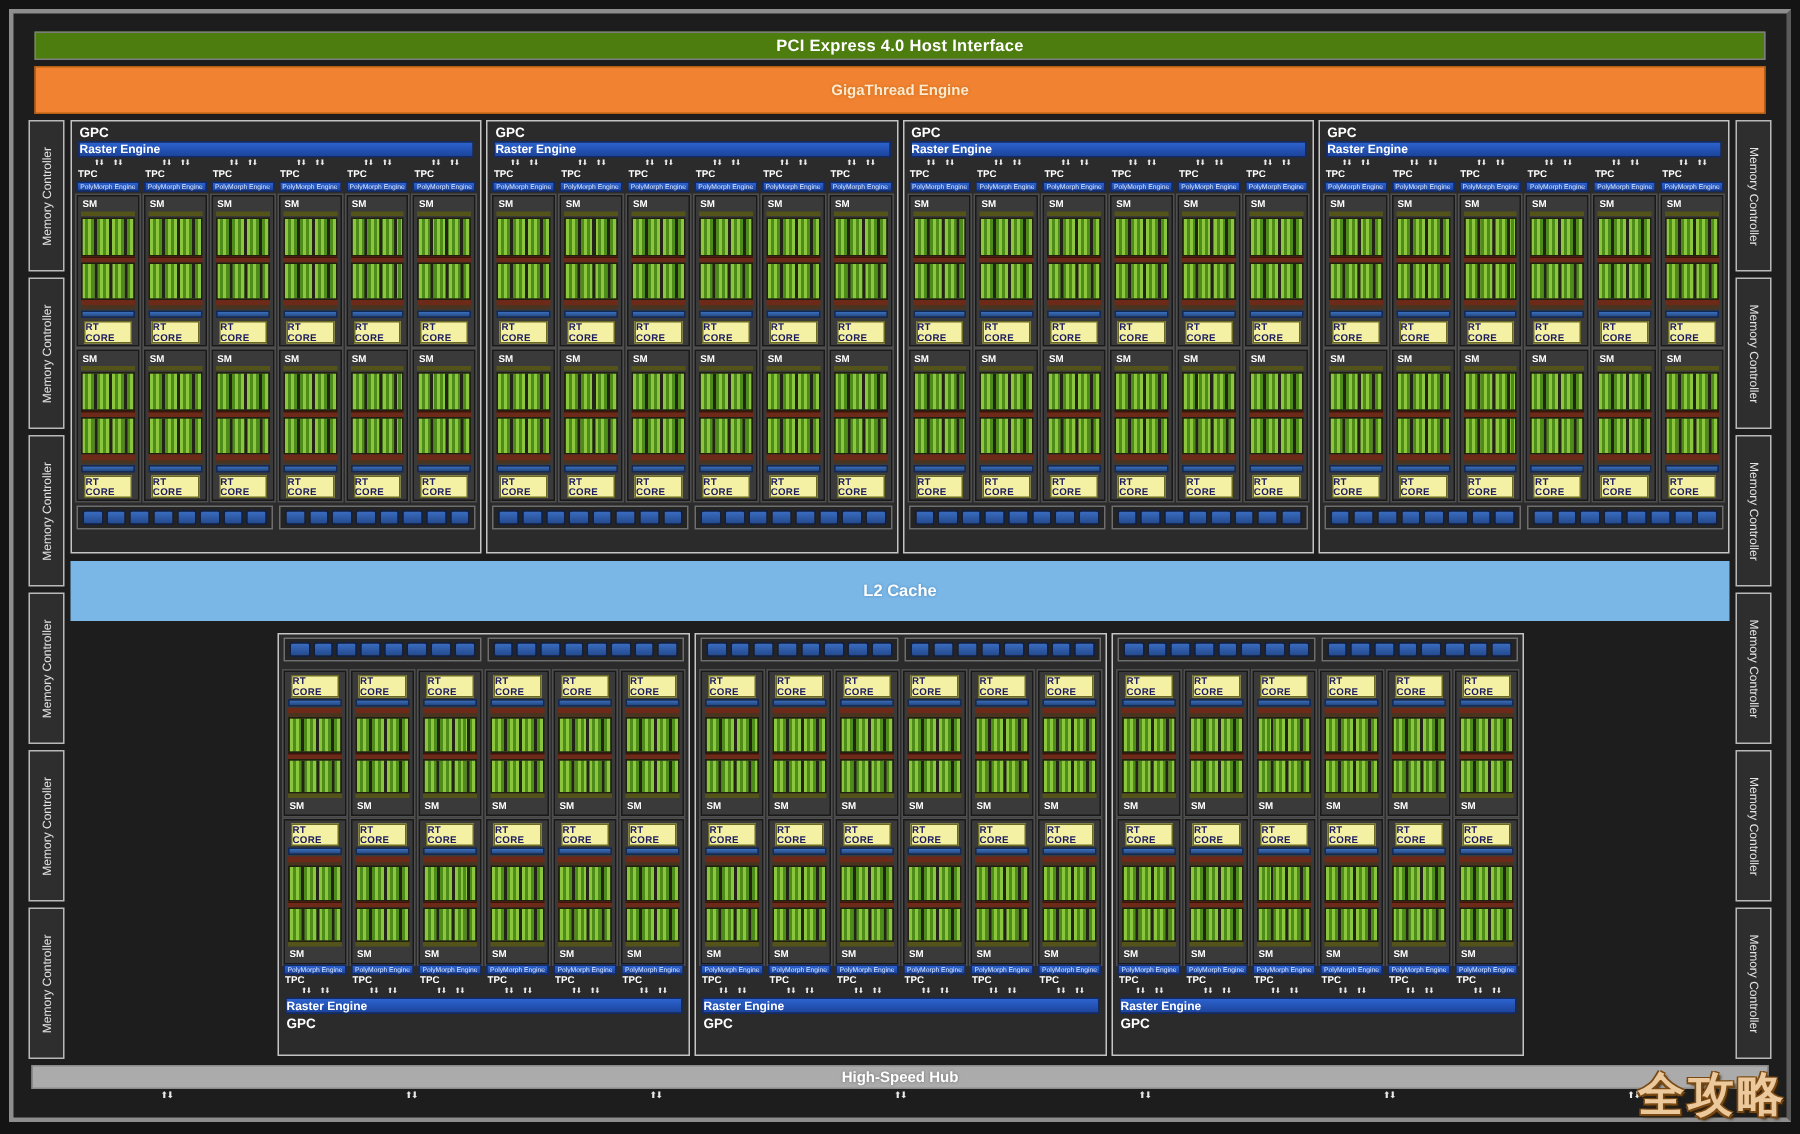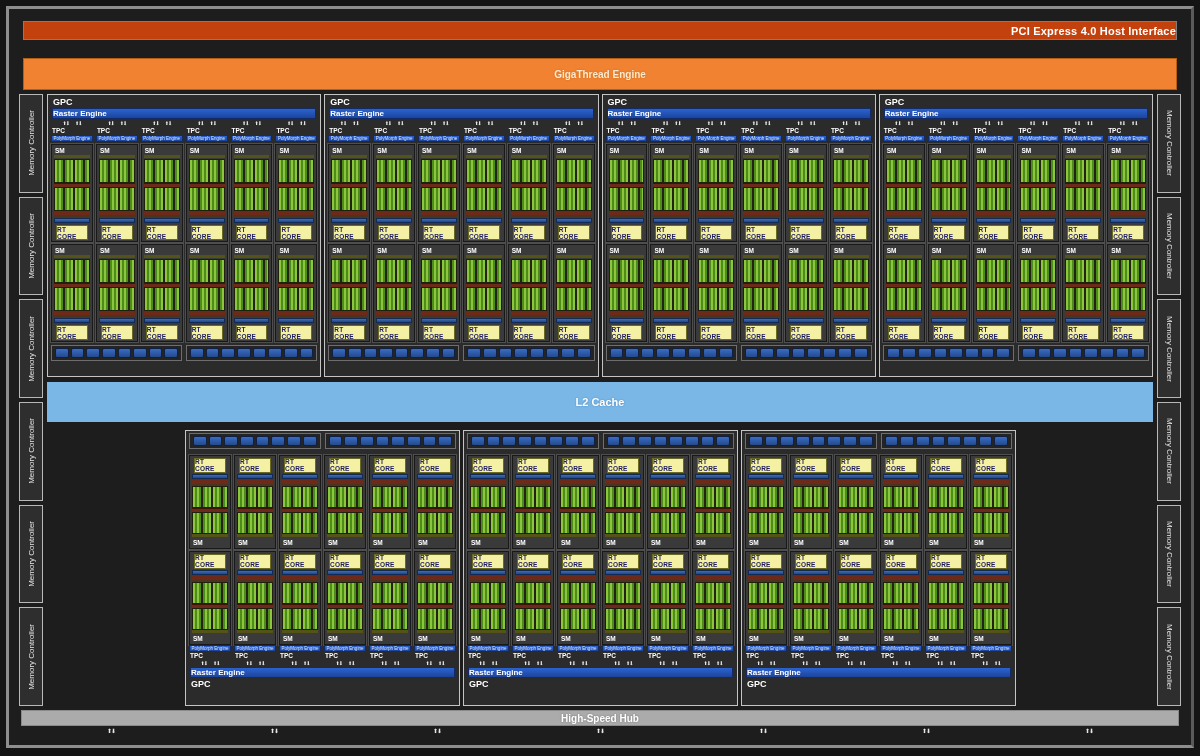--- a/index.html
+++ b/index.html
@@ -13,21 +13,21 @@
     --c-rt:#f5f1a4;
     --c-maroon:#6e2a18;
   }
   *{box-sizing:border-box;margin:0;padding:0}
   html,body{width:1200px;height:756px;overflow:hidden;background:var(--c-bg);
     font-family:"Liberation Sans","DejaVu Sans",sans-serif;}
   .chip{position:absolute;left:6px;top:6px;right:6px;bottom:8px;
     background:var(--c-chip);border:3px solid #8e8e8e;border-right-color:#5a5a5a;
     padding:12px 10px 10px;display:flex;flex-direction:column;}
   .bar{display:flex;align-items:center;justify-content:center;font-weight:bold;color:#fff;}
-  .pci{height:19px;margin:0 4px 18px;background:#c2410c;border:1px solid #7d7d7d;font-size:11px;letter-spacing:.2px;justify-content:flex-end;}
+  .pci{height:19px;margin:0 4px 4px;background:#4d7c0f;border:1px solid #7d7d7d;font-size:11px;letter-spacing:.2px;}
   .giga{height:32px;margin:0 4px 4px;background:var(--c-orange);border:1px solid #b55f12;font-size:10px;color:#ffe9cf;text-shadow:0 0 2px #c56a10;}
   .main-row{flex:1;display:flex;gap:4px;min-height:0;}
   .mc-col{width:24px;display:flex;flex-direction:column;gap:4px;}
   .mc{flex:1;background:#2e2e2e;border:1px solid #b8b8b8;display:flex;align-items:center;justify-content:center;}
   .mc span{font-size:8px;color:#e3e3e3;white-space:nowrap;writing-mode:vertical-rl;}
   .mc-left span{transform:rotate(180deg);}
   .center{flex:1;display:flex;flex-direction:column;min-width:0;}
   .gpc-strip{display:flex;gap:3px;}
   .top-strip{height:289px;}
   .bottom-strip{height:282px;padding:0 137px 0 138px;}
@@ -1508,13 +1508,14 @@
   <div class="nv-arrows" id="nv-arrows">
       <div class="arr" style="font-size: 6px; line-height: 9px;">⬆⬇</div>
       <div class="arr" style="font-size: 6px; line-height: 9px;">⬆⬇</div>
       <div class="arr" style="font-size: 6px; line-height: 9px;">⬆⬇</div>
       <div class="arr" style="font-size: 6px; line-height: 9px;">⬆⬇</div>
       <div class="arr" style="font-size: 6px; line-height: 9px;">⬆⬇</div>
       <div class="arr" style="font-size: 6px; line-height: 9px;">⬆⬇</div>
       <div class="arr" style="font-size: 6px; line-height: 9px;">⬆⬇</div>
     </div>
 
+  <div class="watermark">全攻略</div>
 </div>
 
 </body></html>

